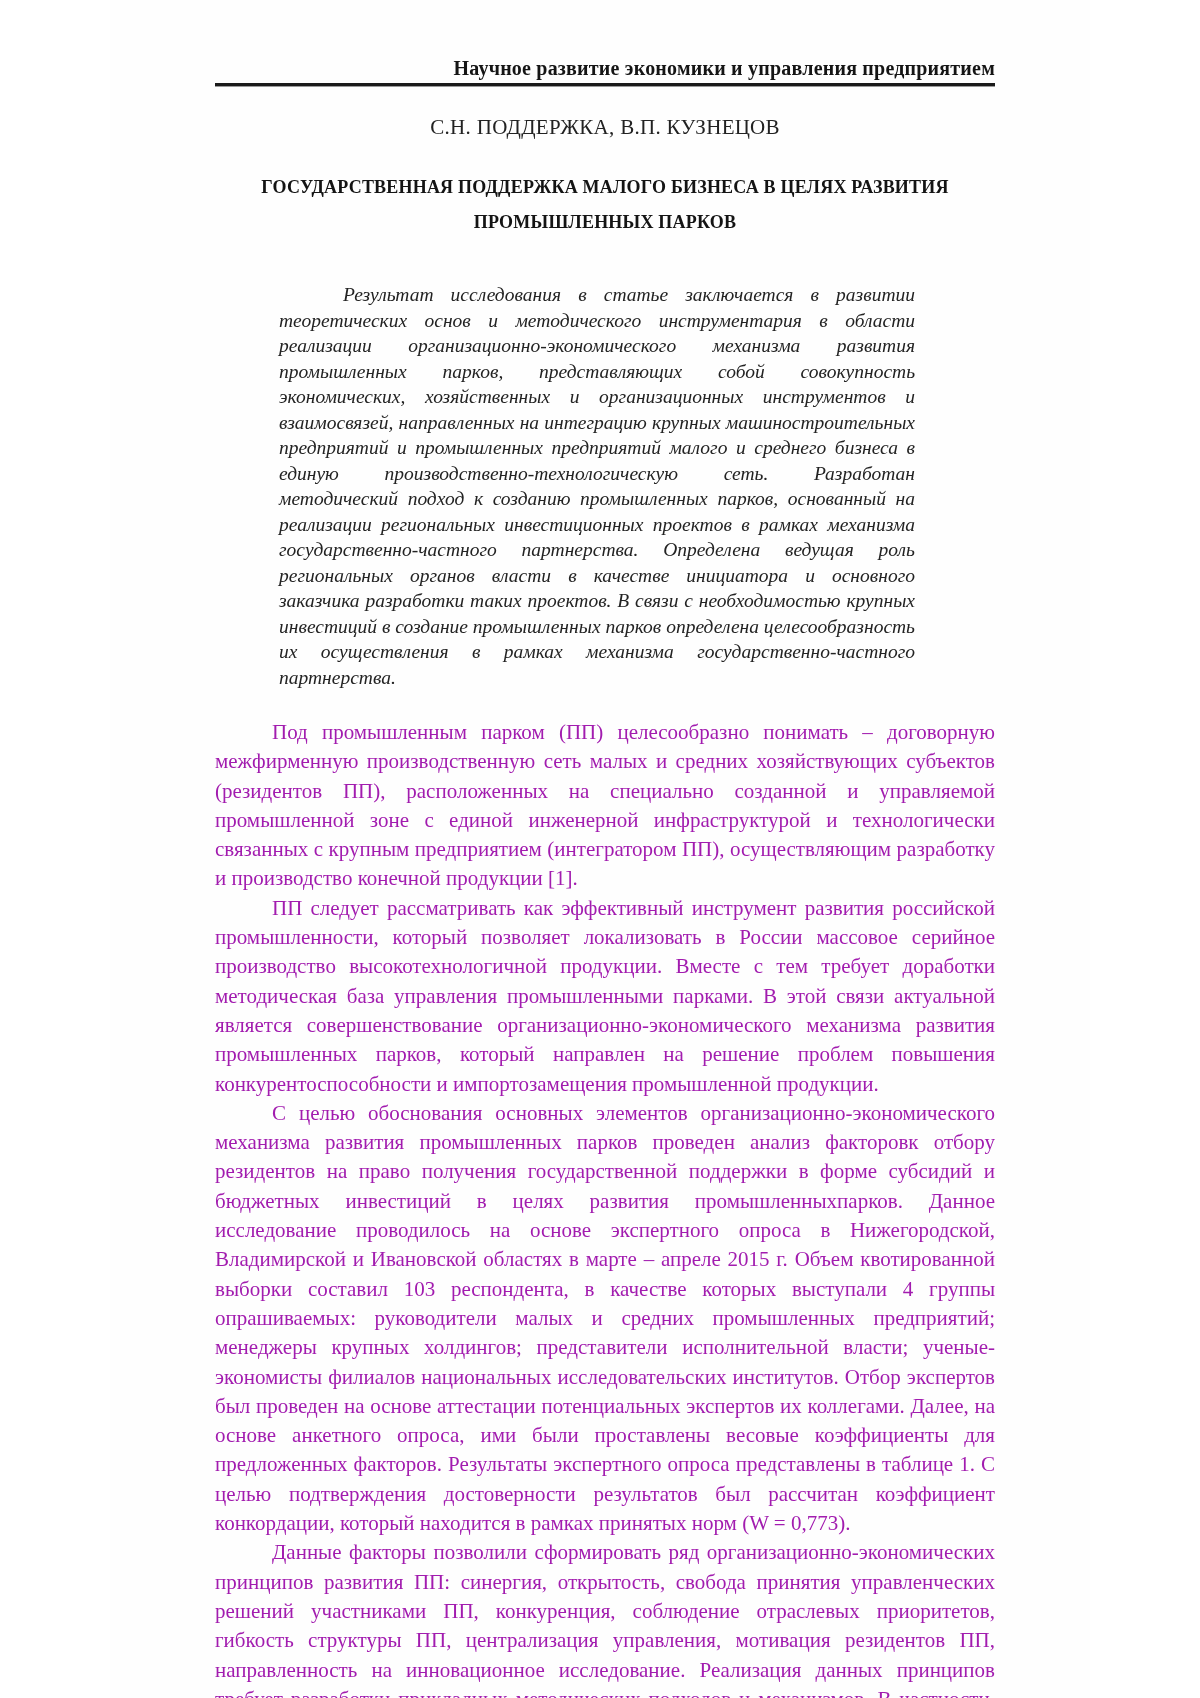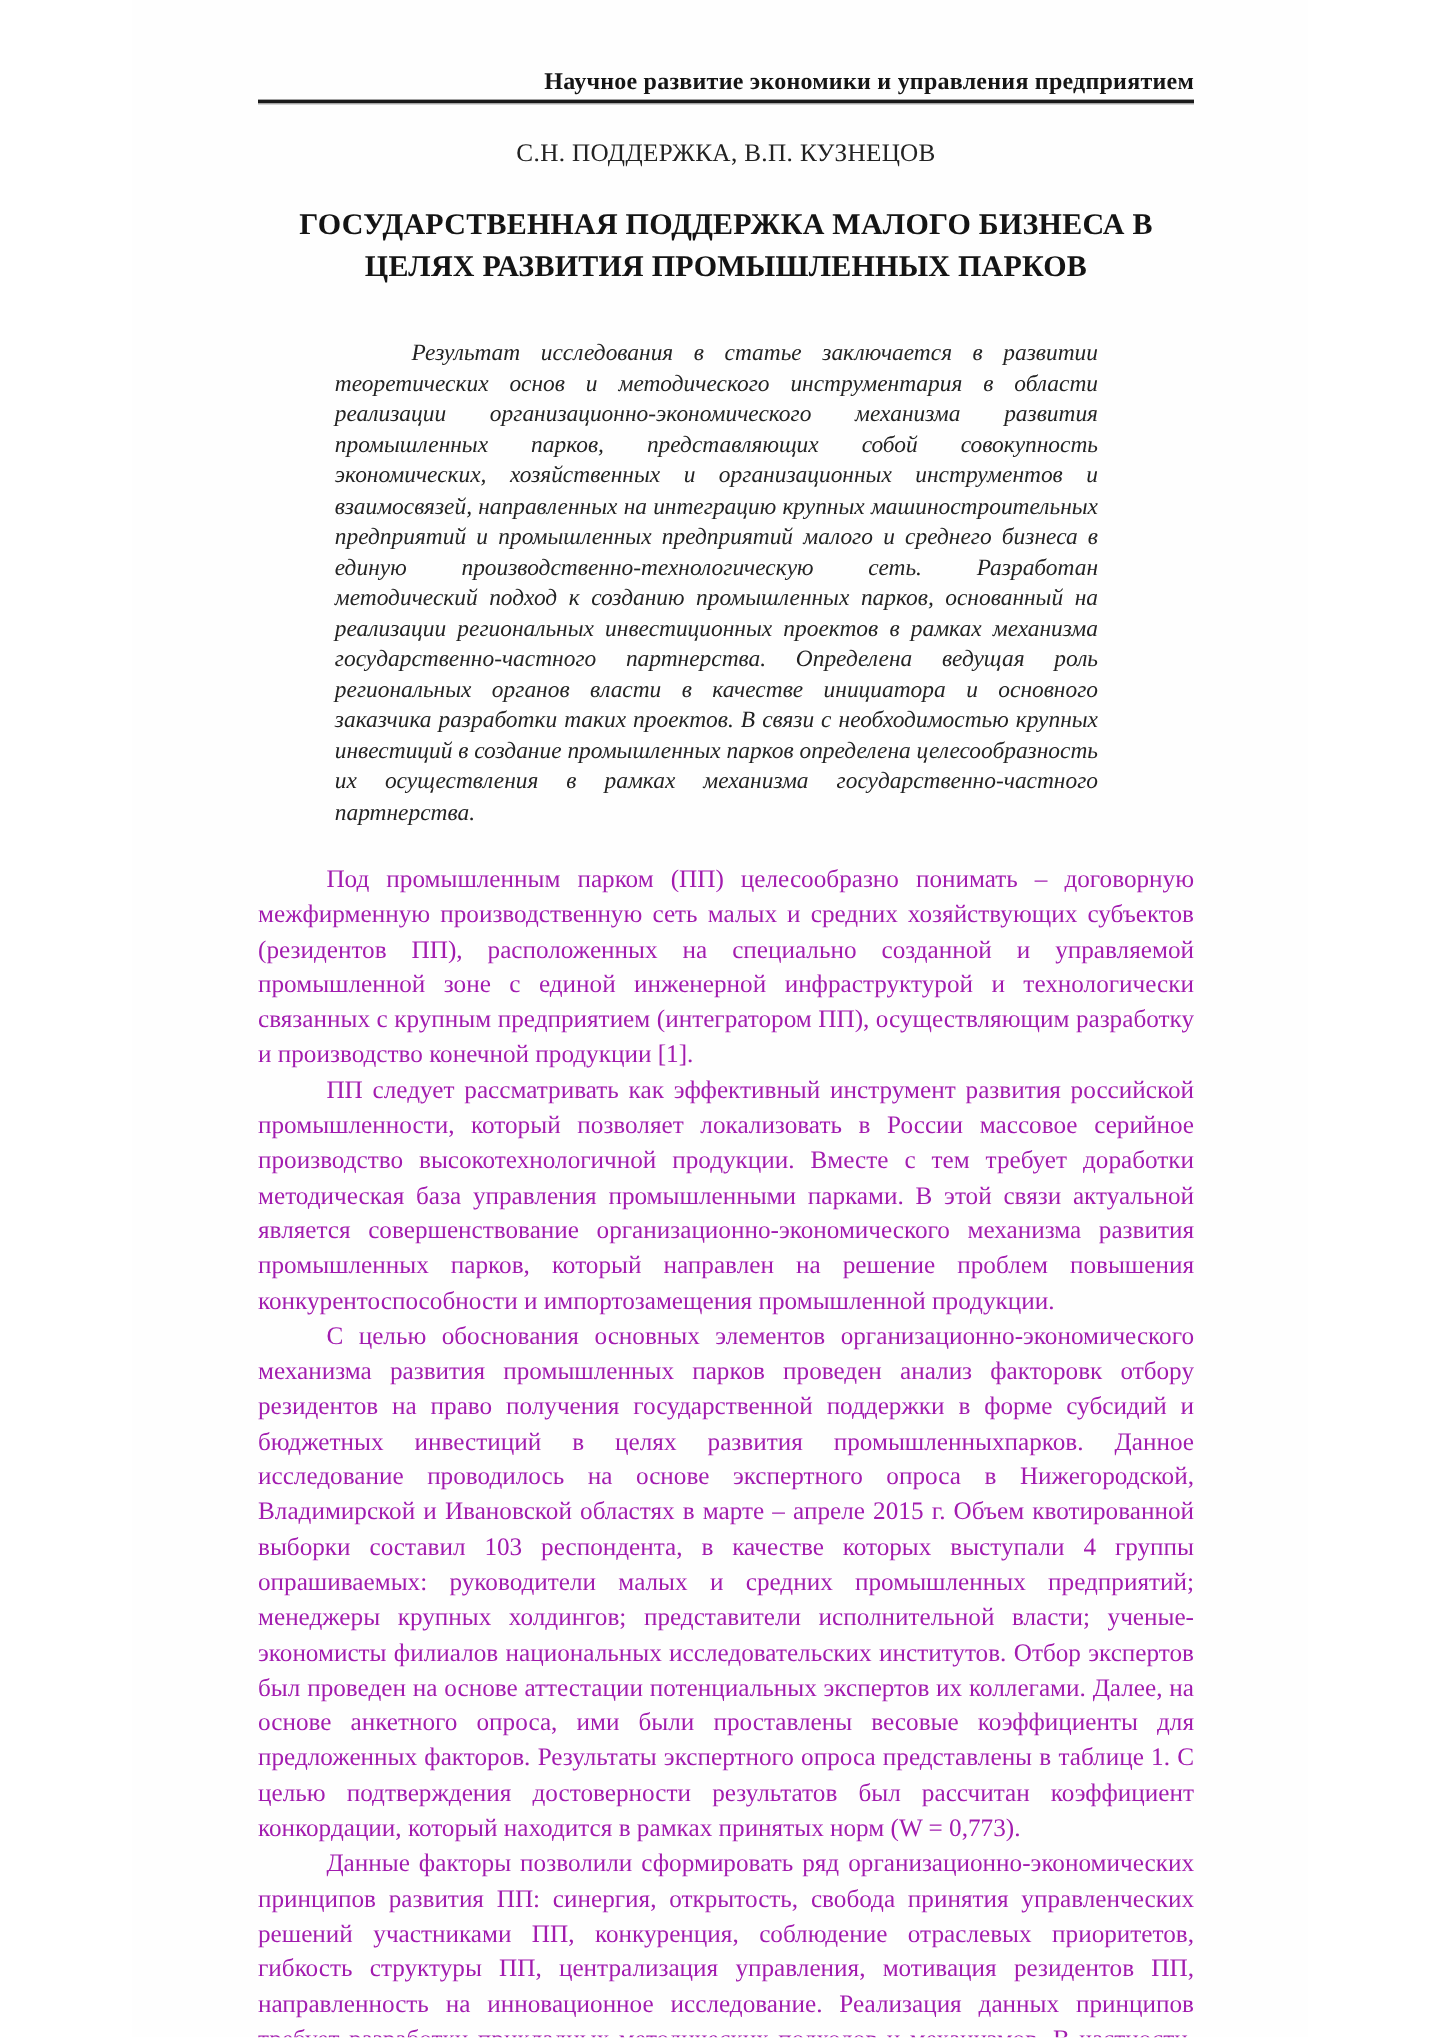--- a/index.html
+++ b/index.html
@@ -51,21 +51,21 @@
     text-align: center;
     font-size: 21px;
     letter-spacing: 0.3px;
     color: #222222;
   }
 
   .title {
     margin: 30px auto 0;
     max-width: 900px;
     text-align: center;
-    font-size: 25px;
+    font-size: 18px;
     font-weight: bold;
     line-height: 35px;
     letter-spacing: 0.2px;
     color: #141414;
   }
 
   .abstract-block {
     margin: 30px 68px 0 52px;
     font-style: italic;
     font-size: 19.5px;

